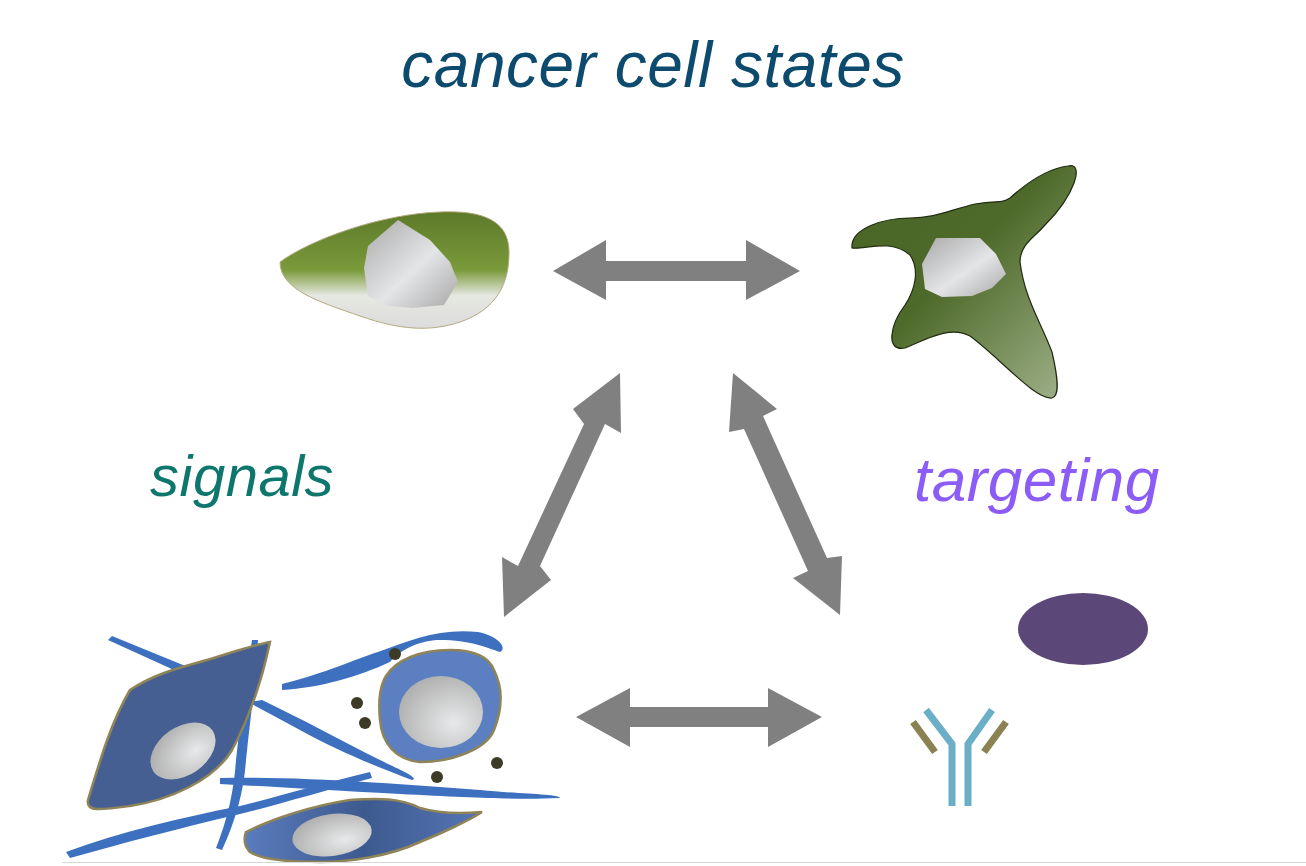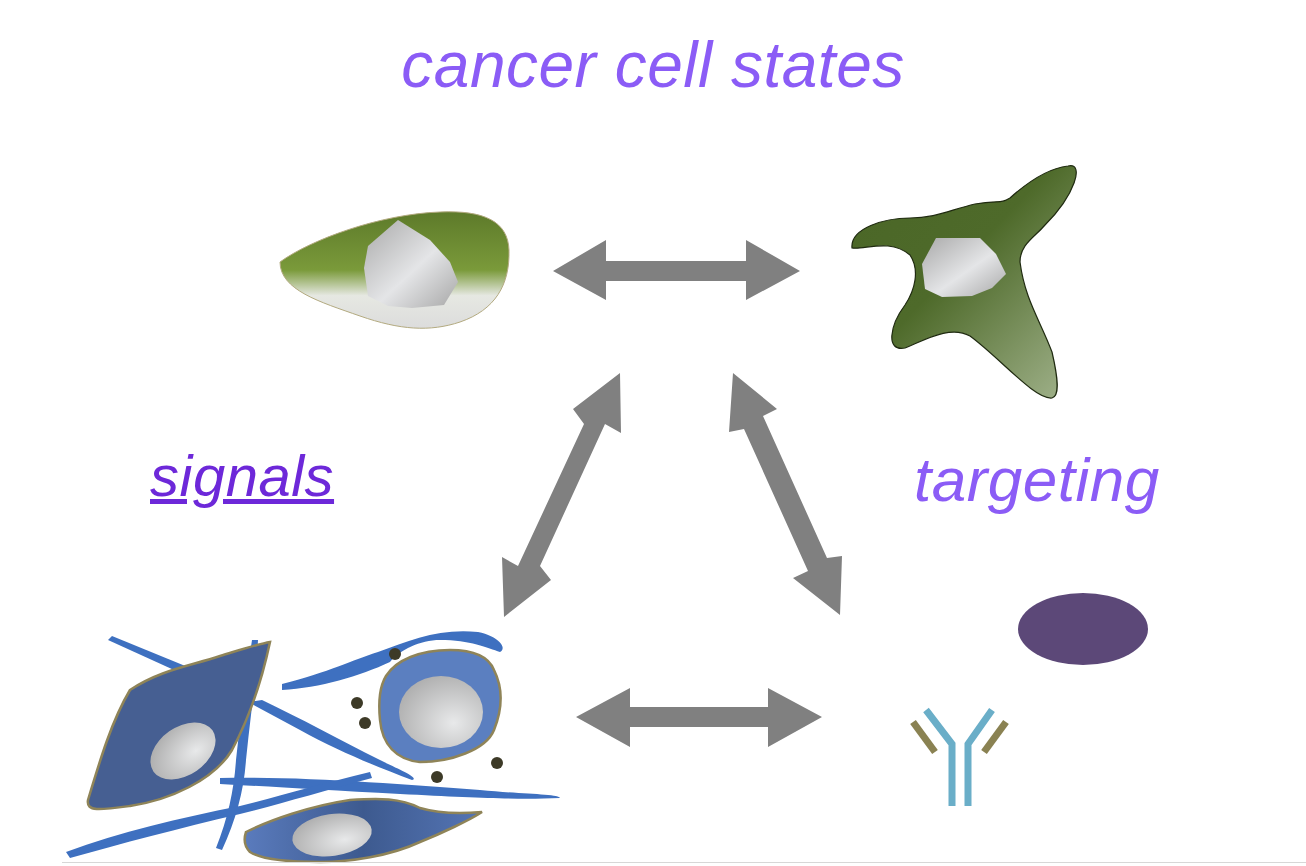--- a/index.html
+++ b/index.html
@@ -7,22 +7,22 @@
   .label { position: absolute; font-style: italic; font-family: "Liberation Sans", sans-serif; white-space: nowrap; font-weight: normal; letter-spacing: 0.5px; }
   #title { left: 0; width: 1306px; text-align: center; top: 28px; font-size: 64px; }
   #signals { left: 150px; top: 442px; font-size: 58px; }
   #targeting { left: 914px; top: 444px; font-size: 62px; }
   svg#diagram { position: absolute; left: 0; top: 0; }
   .bottom-rule { position: absolute; left: 62px; top: 862px; width: 1244px; height: 1px; background: #d7d7d7; }
 </style>
 </head>
 <body>
 
-<div class="label" id="title" style="color: #8b5cf6; text-align: center;">cancer cell states</div>
-<div class="label" id="signals" style="color: #6d28d9; text-decoration: underline;">signals</div>
+<div class="label" id="title" style="color: #0c4a6e; text-align: center;">cancer cell states</div>
+<div class="label" id="signals" style="color: #0f766e;">signals</div>
 <div class="label" id="targeting" style="color: #8b5cf6;">targeting</div>
 
 <svg id="diagram" width="1306" height="866" viewBox="0 0 1306 866">
   <defs>
     <linearGradient id="gEpi" x1="0" y1="0" x2="0" y2="1">
       <stop offset="0" stop-color="#5d7a2a"></stop>
       <stop offset="0.5" stop-color="#7a9a3a"></stop>
       <stop offset="0.72" stop-color="#e6e8e2"></stop>
       <stop offset="1" stop-color="#dcdcdc"></stop>
     </linearGradient>

